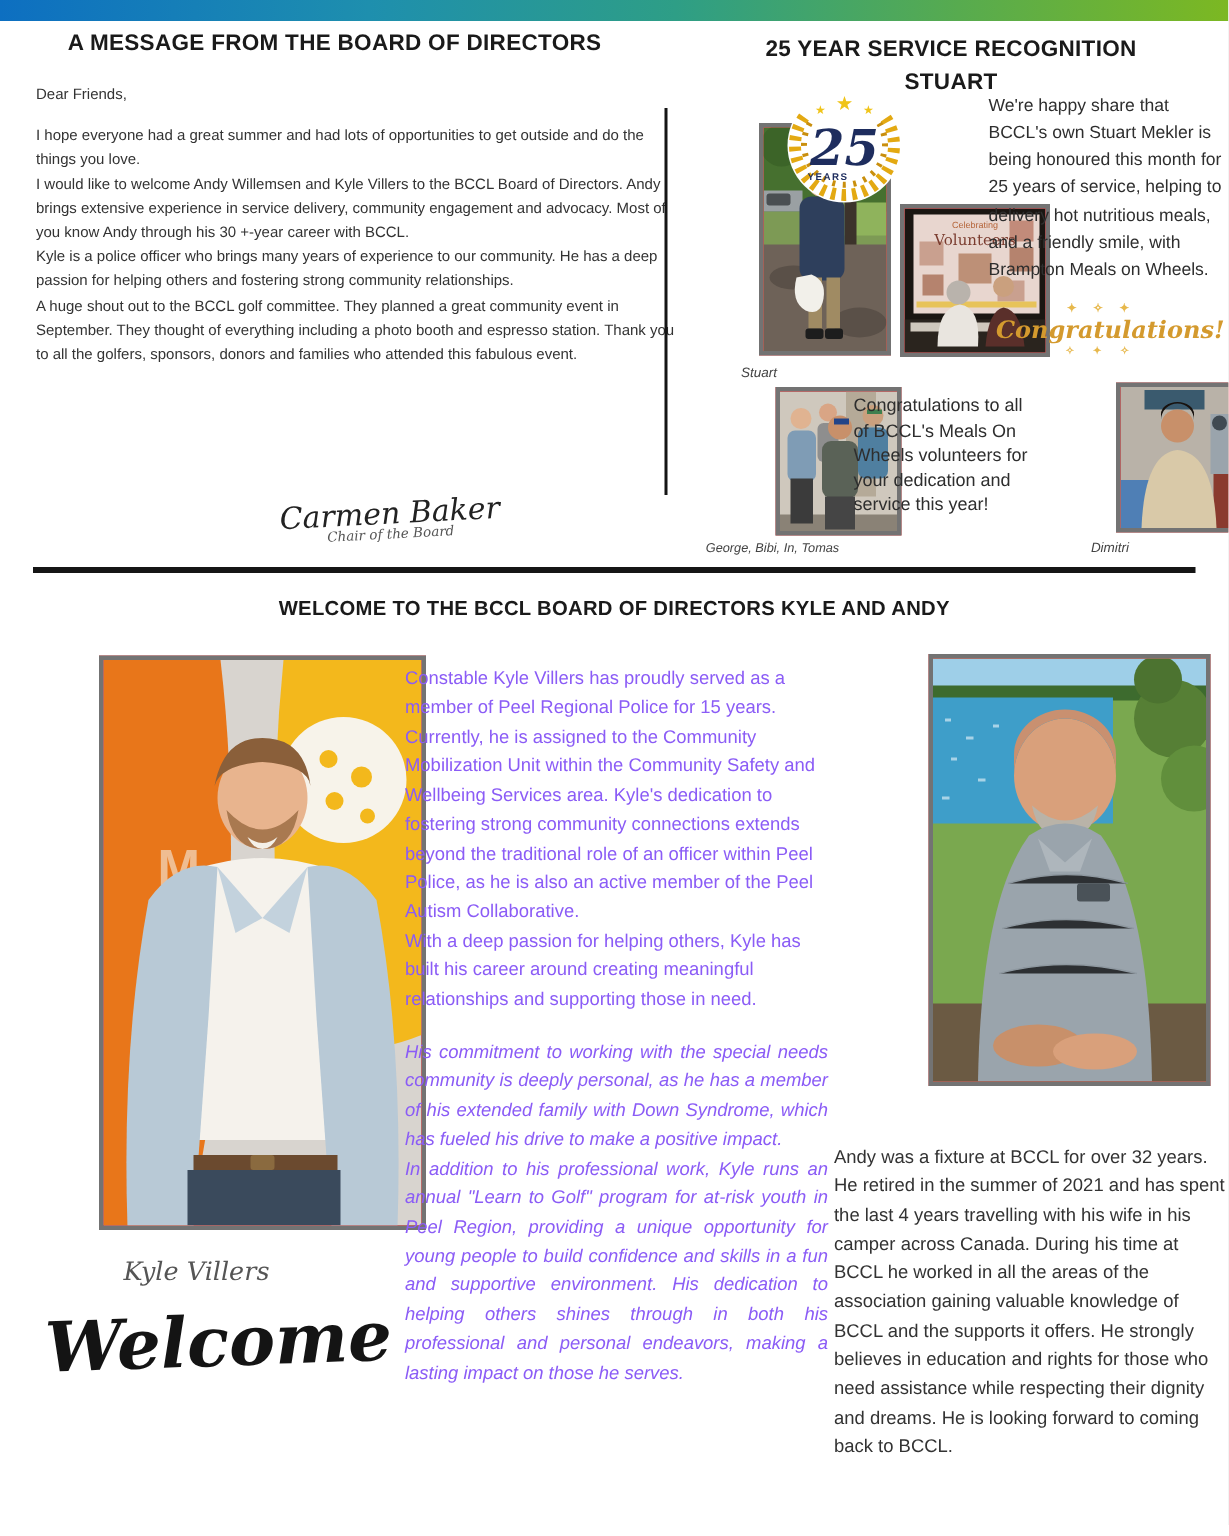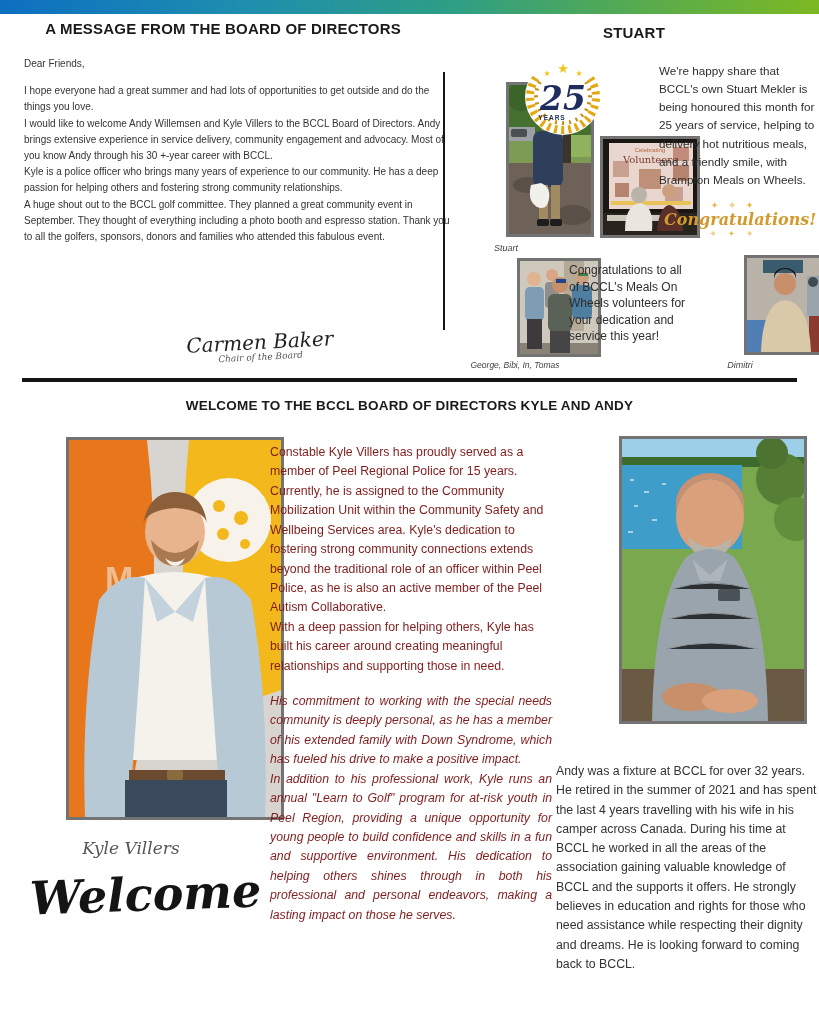--- a/index.html
+++ b/index.html
@@ -54,21 +54,21 @@
   .congrats::before { content:"✦ ✧ ✦"; display:block; font-size:8px; color:#e7b84c; letter-spacing:4px; font-style:normal; }
   .congrats::after { content:"✧ ✦ ✧"; display:block; font-size:7px; color:#e7b84c; letter-spacing:5px; font-style:normal; }
 
   .caption { font-style:italic; font-size:9px; color:#444; text-align:center; }
   .cap-stuart { left:462px; top:243px; width:88px; }
   .cap-george { left:455px; top:360px; width:120px; font-size:8.5px; }
   .cap-dimitri { left:700px; top:360px; width:80px; }
 
   .mow-note { left:569px; top:262px; width:124px; font-size:12px; line-height:1.38; color:#2e2e2e; }
 
-  .kyle-text { left:270px; top:443px; width:282px; font-size:12.3px; line-height:1.58; color:#7f1d1d; }
+  .kyle-text { left:270px; top:443px; width:282px; font-size:12.3px; line-height:1.58; color:#8b5cf6; }
   .kyle-text .p1 { white-space:pre-line; }
   .kyle-text .p2 { white-space:pre-line; text-align:justify; margin-top:16px;font-style:italic; }
 
   .cap-kyle { left:55px; top:838px; width:152px; text-align:center;
     font-family:"DejaVu Serif", serif; font-style:italic; font-size:17px; color:#555; }
   .welcome-script { left:30px; top:868px; width:205px; text-align:center;
     font-family:"DejaVu Serif", serif; font-style:italic; font-weight:bold;
     font-size:46px; color:#141414; transform:rotate(-2deg); }
 
   .cap-andy { left:575px; top:735px; width:188px; text-align:center;
@@ -110,20 +110,21 @@
   </div>
 
   <div class="abs signature">
     <div class="script sig-name">Carmen Baker</div>
     <div class="script sig-role">Chair of the Board</div>
   </div>
 
   <div class="abs vdivider"></div>
 
   <div class="abs h-main sr-title">
+    <div>25 YEAR SERVICE RECOGNITION</div>
     <div>STUART</div>
   </div>
 
   <div class="abs frame stuart-photo">
     <svg viewBox="0 0 82 149" preserveAspectRatio="none">
       <rect width="82" height="149" fill="#7d9a55"></rect>
       <rect width="82" height="56" fill="#46702f"></rect>
       <circle cx="12" cy="12" r="14" fill="#3c6428"></circle>
       <circle cx="68" cy="16" r="16" fill="#527a33"></circle>
       <rect x="0" y="42" width="26" height="14" fill="#9aa0a3"></rect>

